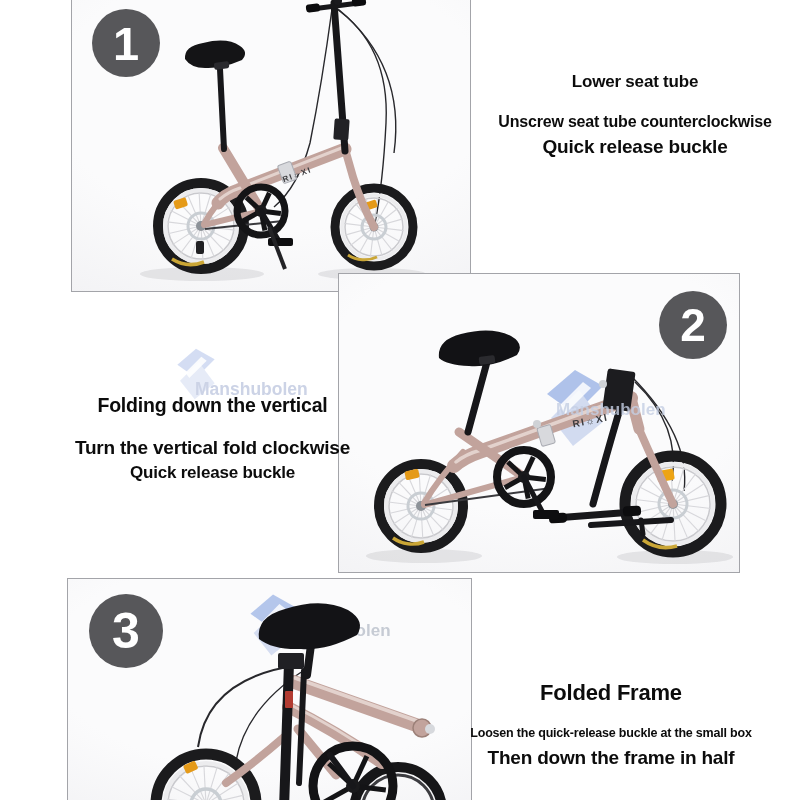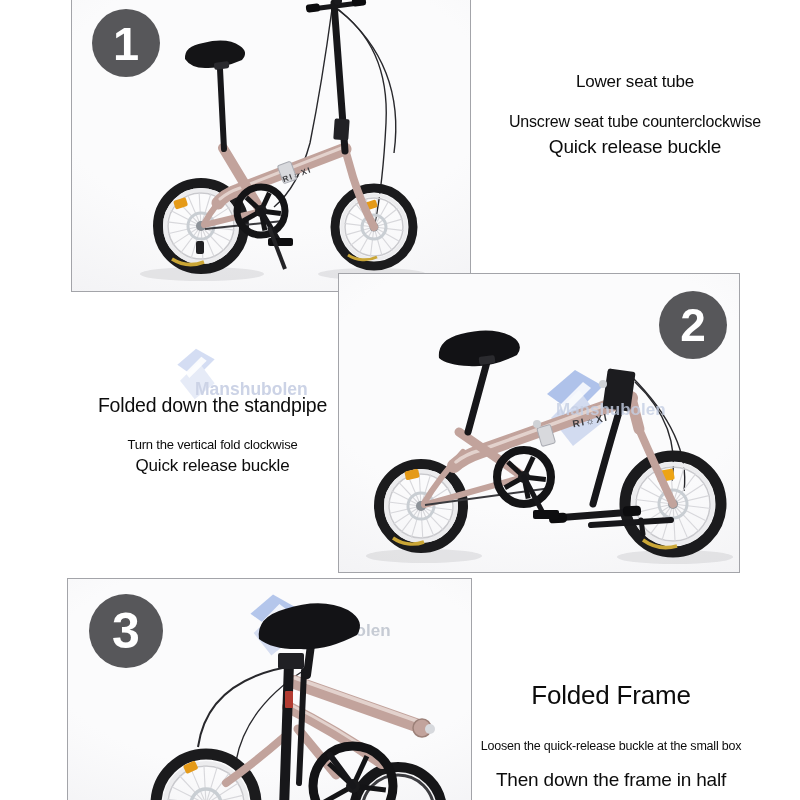--- a/index.html
+++ b/index.html
@@ -9,32 +9,32 @@
              background:radial-gradient(120% 100% at 50% 35%, #fbfbfc 45%, #f3f3f5 78%, #e9e9ec 100%);}
   #box1{left:71px;top:-10px;width:400px;height:302px;z-index:1;}
   #box2{left:338px;top:273px;width:402px;height:300px;z-index:3;}
   #box3{left:67px;top:578px;width:405px;height:240px;z-index:2;}
   .photo-box svg{position:absolute;left:0;top:0;z-index:2;}
   .badge{position:absolute;z-index:6;border-radius:50%;background:#57575a;color:#fff;
          display:flex;align-items:center;justify-content:center;font-weight:bold;}
   #badge1{left:92px;top:9px;width:68px;height:68px;font-size:47px;}
   #badge2{left:659px;top:291px;width:68px;height:68px;font-size:46px;}
   #badge3{left:89px;top:594px;width:74px;height:74px;font-size:50px;}
-  .tb{position:absolute;z-index:5;text-align:center;color:#0c0c0c;font-weight:normal;letter-spacing:-0.2px;}
+  .tb{position:absolute;z-index:5;text-align:center;color:#0c0c0c;font-weight:bold;letter-spacing:-0.2px;}
   #tb1{left:472px;top:72px;width:326px;}
   #tb2{left:40px;top:394px;width:345px;}
   #tb3{left:446px;top:680px;width:330px;}
   #tb1 .tb-title{font-size:17px;margin-bottom:21px;}
   #tb1 .tb-line{font-size:16px;margin-bottom:5px;}
   #tb1 .tb-emph{font-size:19px;}
   #tb2 .tb-title{font-size:19.5px;margin-bottom:20px;}
-  #tb2 .tb-line{font-size:13px;margin-bottom:4px;}
+  #tb2 .tb-line{font-size:19px;margin-bottom:4px;}
   #tb2 .tb-emph{font-size:17px;}
-  #tb3 .tb-title{font-size:26px;margin-bottom:28px;}
-  #tb3 .tb-line{font-size:12.5px;margin-bottom:16px;text-align:center;}
+  #tb3 .tb-title{font-size:22px;margin-bottom:20px;}
+  #tb3 .tb-line{font-size:12.5px;margin-bottom:7px;text-align:center;}
   #tb3 .tb-emph{font-size:19px;}
   .wm-text{position:absolute;font-weight:bold;color:#c5cfe4;white-space:nowrap;margin-left:47px;}
   .wm-logo{position:absolute;}
   
   .tube{stroke:#c2a39c;fill:none;stroke-linecap:round;}
   .hilite{stroke:#e9dad6;fill:none;stroke-linecap:round;opacity:.85;}
   .blk{stroke:#17171a;fill:none;stroke-linecap:round;}
   .cable{stroke:#28282c;stroke-width:1.4px;fill:none;}
   .spokes line{stroke:#d7d7db;stroke-width:1.1px;}
   .crankspokes line{stroke:#141416;stroke-width:5px;}
@@ -374,21 +374,21 @@
     </svg>
     <div class="wm-text" style="left:148px;top:379px;font-size:17.5px;color:#ccd3e6;">Manshubolen</div>
   </div>
 
   <div class="tb" id="tb1">
     <div class="tb-title">Lower seat tube</div>
     <div class="tb-line">Unscrew seat tube counterclockwise</div>
     <div class="tb-emph">Quick release buckle</div>
   </div>
   <div class="tb" id="tb2">
-    <div class="tb-title">Folded down the standpipe</div>
+    <div class="tb-title">Folding down the vertical</div>
     <div class="tb-line">Turn the vertical fold clockwise</div>
     <div class="tb-emph">Quick release buckle</div>
   </div>
   <div class="tb" id="tb3">
     <div class="tb-title">Folded Frame</div>
     <div class="tb-line">Loosen the quick-release buckle at the small box</div>
     <div class="tb-emph">Then down the frame in half</div>
   </div>
 
 </div>

